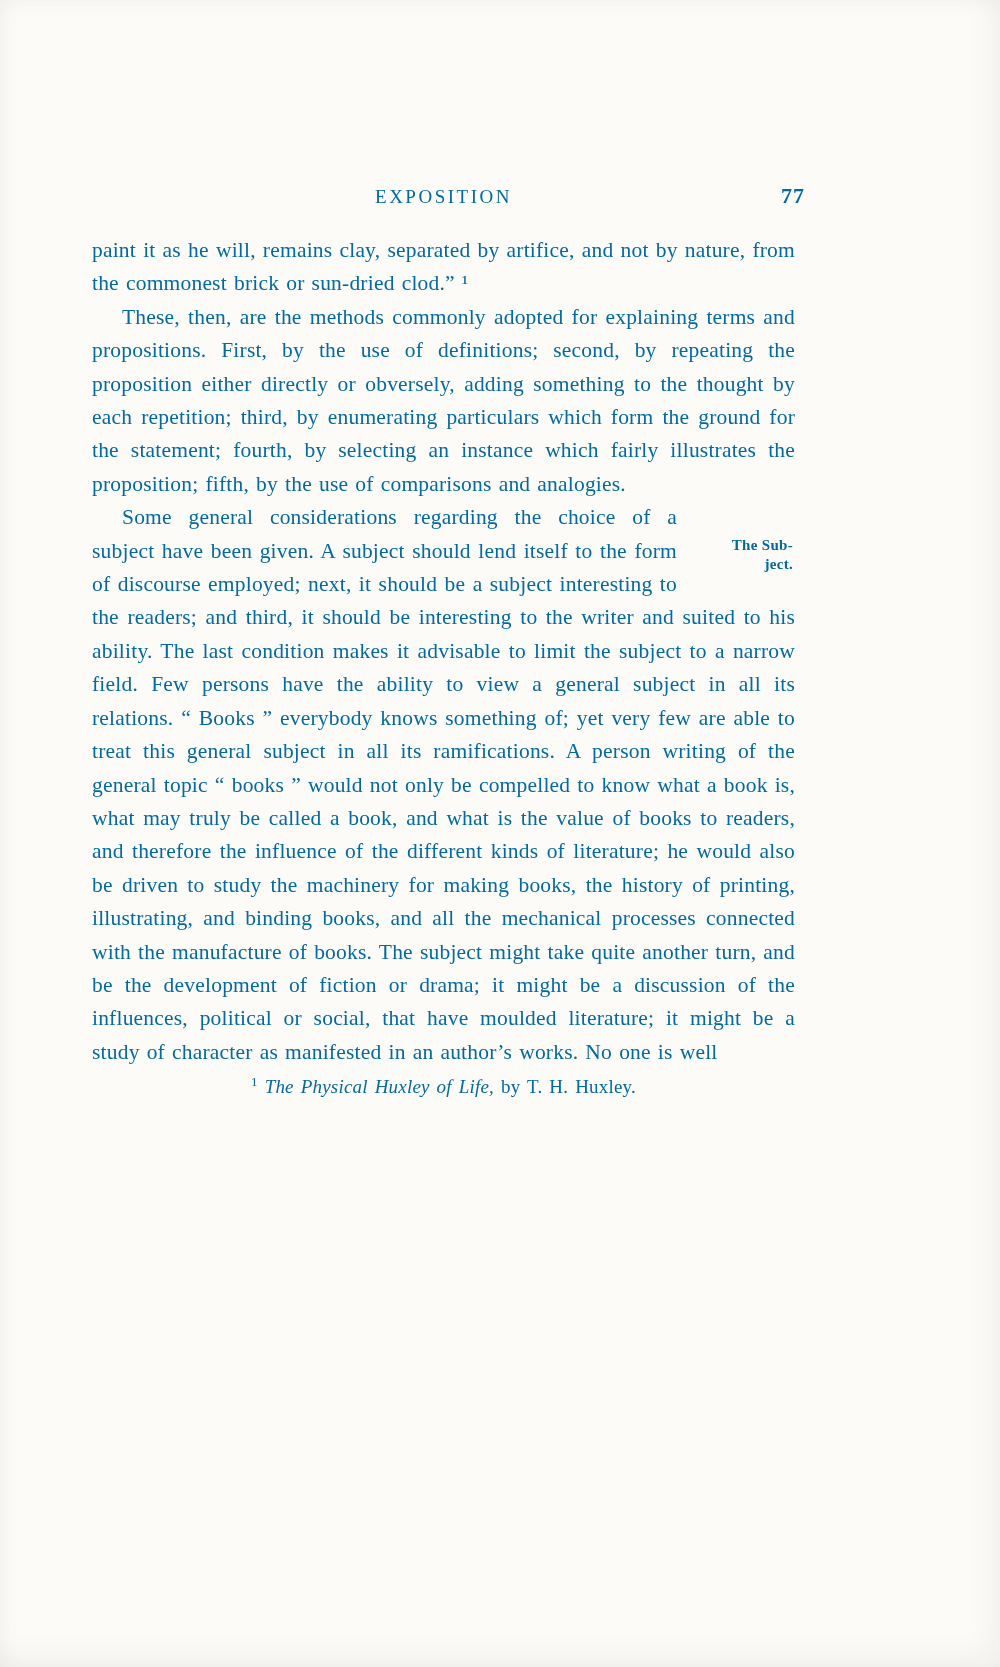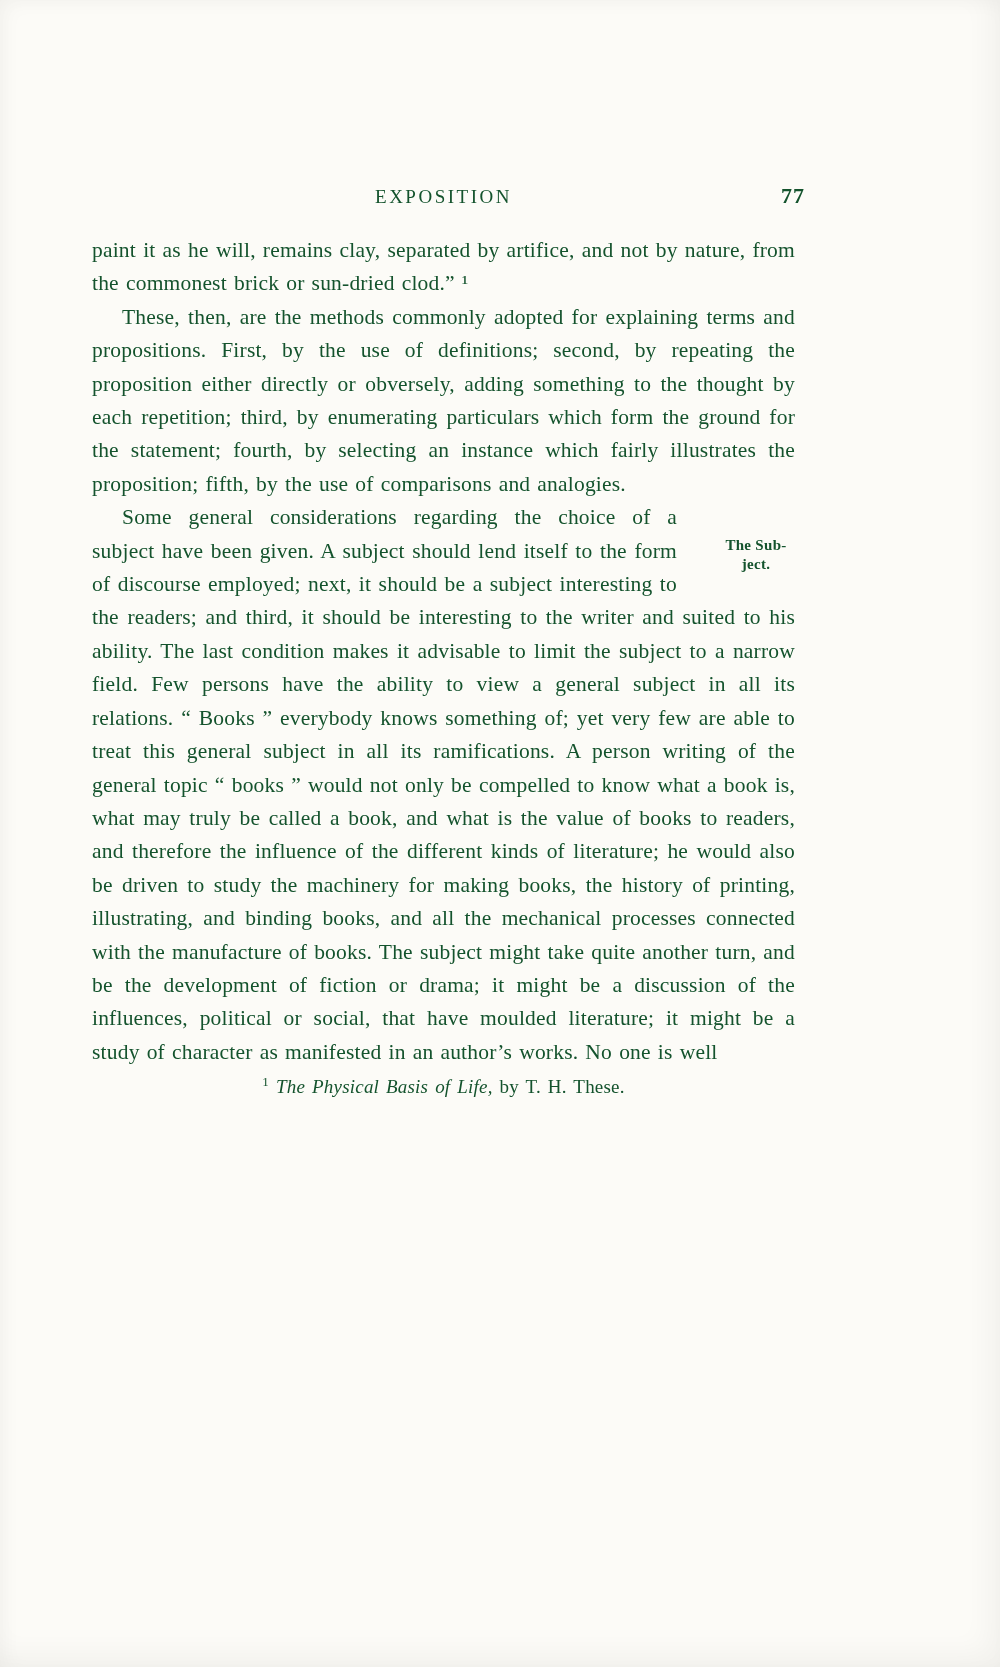--- a/index.html
+++ b/index.html
@@ -8,21 +8,21 @@
     background: #e9e7e1;
   }
   .page {
     width: 1000px;
     height: 1667px;
     margin: 0 auto;
     background: #fcfbf7;
     position: relative;
     box-sizing: border-box;
     padding: 186px 205px 0 92px;
-    color: #14532d;
+    color: #0369a1;
     font-family: "Liberation Serif", serif;
     box-shadow: inset -10px -12px 28px rgba(0,0,0,0.045), inset 6px 4px 18px rgba(0,0,0,0.03);
     overflow: hidden;
   }
   .page-header {
     position: relative;
     height: 32px;
     margin-bottom: 16px;
   }
   .running-title {
@@ -56,21 +56,21 @@
   .para.indent {
     text-indent: 30px;
   }
   .sidenote {
     float: right;
     width: 74px;
     margin: 35px 2px 4px 42px;
     font-size: 15px;
     font-weight: bold;
     line-height: 19px;
-    text-align: center;
+    text-align: right;
     text-indent: 0;
     letter-spacing: 0.3px;
     word-spacing: 0;
   }
   .footnote {
     margin-top: 5px;
     text-align: center;
     font-size: 19px;
     line-height: 26px;
     word-spacing: 2px;
@@ -97,19 +97,19 @@
   <main class="text-block">
 
     <p class="para"><span>paint it as he will, remains clay, separated by artifice, and not by nature, from the commonest brick or sun-dried clod.” ¹</span></p>
 
     <p class="para indent"><span>These, then, are the methods commonly adopted for explaining terms and propositions.  First, by the use of definitions; second, by repeating the proposition either directly or obversely, adding something to the thought by each repetition; third, by enumerating particulars which form the ground for the statement; fourth, by selecting an instance which fairly illustrates the proposition; fifth, by the use of comparisons and analogies.</span></p>
 
     <p class="para indent"><span class="sidenote">The Sub-ject.</span><span>Some general considerations regarding the choice of a subject have been given.   A subject should lend itself to the form of discourse employed; next, it should be a subject interesting to the readers; and third, it should be interesting to the writer and suited to his ability.  The last condition makes it advisable to limit the subject to a narrow field.  Few persons have the ability to view a general subject in all its relations.  “ Books ” everybody knows something of; yet very few are able to treat this general subject in all its ramifications.  A person writing of the general topic “ books ” would not only be compelled to know what a book is, what may truly be called a book, and what is the value of books to readers, and therefore the influence of the different kinds of literature; he would also be driven to study the machinery for making books, the history of printing, illustrating, and binding books, and all the mechanical processes connected with the manufacture of books. The subject might take quite another turn, and be the development of fiction or drama; it might be a discussion of the influences, political or social, that have moulded literature; it might be a study of character as manifested in an author’s works.  No one is well</span></p>
 
     <div class="footnote">
       <sup class="fn-marker">1</sup>
-      <span class="fn-title">The Physical Basis of Life,</span>
-      <span class="fn-rest">by T. H. These.</span>
+      <span class="fn-title">The Physical Huxley of Life,</span>
+      <span class="fn-rest">by T. H. Huxley.</span>
     </div>
 
   </main>
 
 </div>
 
 </body></html>

